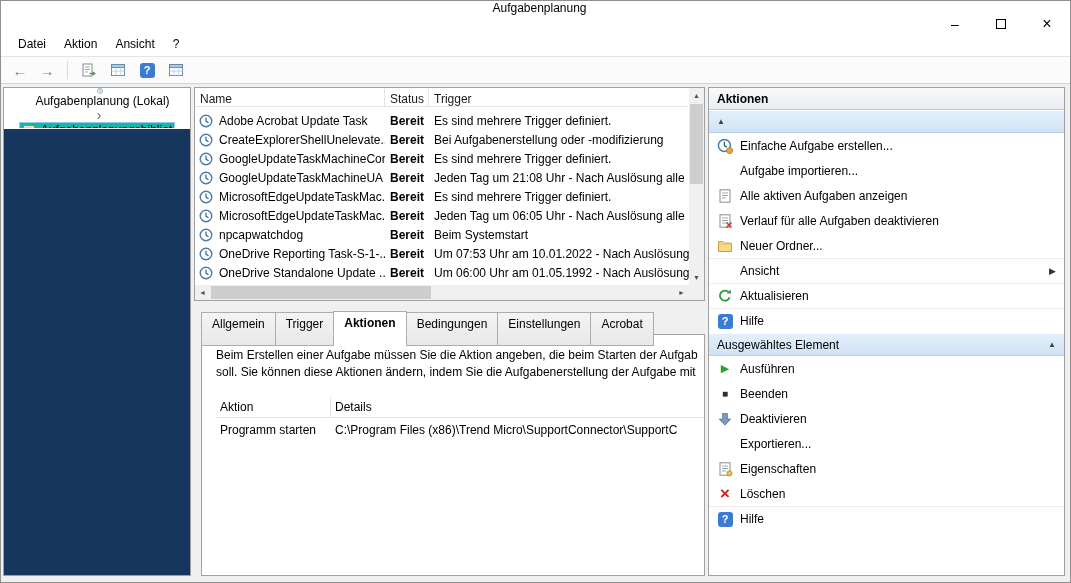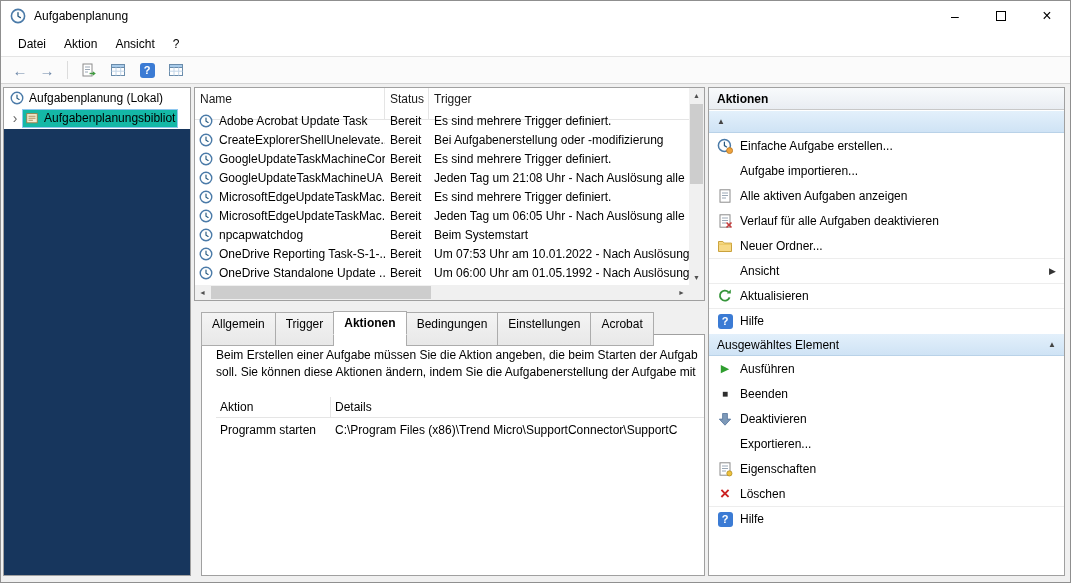--- a/index.html
+++ b/index.html
@@ -1,21 +1,21 @@
 <!DOCTYPE html>
 <html><head>
 <meta charset="utf-8">
 <style>
   * { margin:0; padding:0; box-sizing:border-box; }
   html,body { background:#cfcfcf; }
   body { font-family:"Liberation Sans","DejaVu Sans",sans-serif; font-size:12px; color:#000; }
   .window { position:relative; width:1071px; height:583px; background:#f0f0f0; border:1px solid #8f8f8f; overflow:hidden; }
 
   
-  .titlebar { position:absolute; top:0; left:0; right:0; height:30px; background:#fff; display:flex; align-items:center; }
+  .titlebar { position:absolute; top:0; left:0; right:0; height:30px; background:#fff; display:flex; align-items:center;flex-direction:column; }
   .title-icon { width:16px; height:16px; margin-left:9px; }
   .title-text { margin-left:8px; }
   .win-controls { margin-left:auto; display:flex; height:100%; }
   .win-btn { width:46px; height:100%; display:flex; align-items:center; justify-content:center; font-size:14px; color:#000; }
   .max-glyph { width:10px; height:10px; border:1px solid #000; display:inline-block; }
 
   
   .menubar { position:absolute; top:30px; left:0; right:0; height:25px; background:#fff; display:flex; align-items:center; padding-left:8px; }
   .menu-item { padding:4px 9px; }
 
@@ -23,38 +23,38 @@
   .toolbar { position:absolute; top:55px; left:0; right:0; height:28px; background:#fbfbfb; border-top:1px solid #e4e4e4; border-bottom:1px solid #d4d4d4; display:flex; align-items:center; padding-left:8px; gap:5px; }
   .nav-arrow { width:22px; text-align:center; font-size:15px; font-weight:bold; color:#6d87a8; }
   .tb-sep { width:1px; height:18px; background:#dcdcdc; margin:0 4px; }
   .tb-btn { width:24px; height:22px; display:flex; align-items:center; justify-content:center; }
   .icon16 { width:16px; height:16px; }
   .icon14 { width:14px; height:14px; }
   .help-chip { width:15px; height:15px; background:#3b7bd4; color:#fff; border-radius:3px; font-weight:bold; font-size:11px; display:flex; align-items:center; justify-content:center; }
 
   
   .left-panel { position:absolute; left:2px; top:86px; width:188px; bottom:6px; background:#fff; border:1px solid #a0a0a0; overflow:hidden; }
-  .tree-row { height:20px; display:flex; align-items:center; white-space:nowrap; overflow:hidden; }
+  .tree-row { height:20px; display:flex; align-items:center; white-space:nowrap; overflow:hidden;flex-direction:column; }
   .tree-row.root { padding-left:6px; }
   .tree-chevron { width:14px; text-align:center; color:#666; font-size:14px; line-height:14px; margin-left:4px; }
   .tree-sel { display:flex; align-items:center; background:#14b8a6; border:1px solid #90c8f0; height:19px; padding:0 2px; }
   .tree-label { margin-left:5px; }
   .tree-dark { position:absolute; left:0; right:0; top:41px; bottom:0; background:#17365d; }
 
   
   .task-list { position:absolute; left:193px; top:86px; width:511px; height:214px; background:#fff; border:1px solid #a0a0a0; }
-  .tl-header { position:absolute; top:0; left:0; right:15px; height:32px; display:flex; border-bottom:1px solid #e5e5e5; background:#fff; }
+  .tl-header { position:absolute; top:0; left:0; right:15px; height:19px; display:flex; border-bottom:1px solid #e5e5e5; background:#fff; }
   .tl-hcell { padding:4px 0 0 5px; border-right:1px solid #e5e5e5; color:#1a1a1a; }
   .hc-name { width:190px; }
   .hc-status { width:44px; }
   .hc-trigger { flex:1; border-right:none; }
   .tl-body { position:absolute; top:23px; left:0; right:15px; bottom:15px; overflow:hidden; }
   .tl-row { height:19px; display:flex; align-items:center; white-space:nowrap; }
   .c-name { width:190px; display:flex; align-items:center; overflow:hidden; padding-left:4px; gap:6px; flex:none; }
-  .c-status { width:44px; padding-left:5px; overflow:hidden; flex:none; }
+  .c-status { width:44px; padding-left:5px; overflow:hidden; flex:none;font-weight:bold; }
   .c-trigger { flex:1; padding-left:5px; overflow:hidden; }
   .c-name .icon14 { flex:none; }
   .c-name span.txt { overflow:hidden; white-space:nowrap; }
 
   
   .vscroll { position:absolute; top:0; right:0; bottom:15px; width:15px; background:#f0f0f0; }
   .hscroll { position:absolute; bottom:0; left:0; right:15px; height:15px; background:#f0f0f0; }
   .sb-btn { position:absolute; width:15px; height:15px; display:flex; align-items:center; justify-content:center; font-size:7px; color:#505050; background:#f0f0f0; }
   .vthumb { position:absolute; left:1px; right:1px; top:16px; height:80px; background:#cdcdcd; }
   .hthumb { position:absolute; top:1px; bottom:1px; left:16px; width:220px; background:#cdcdcd; }

